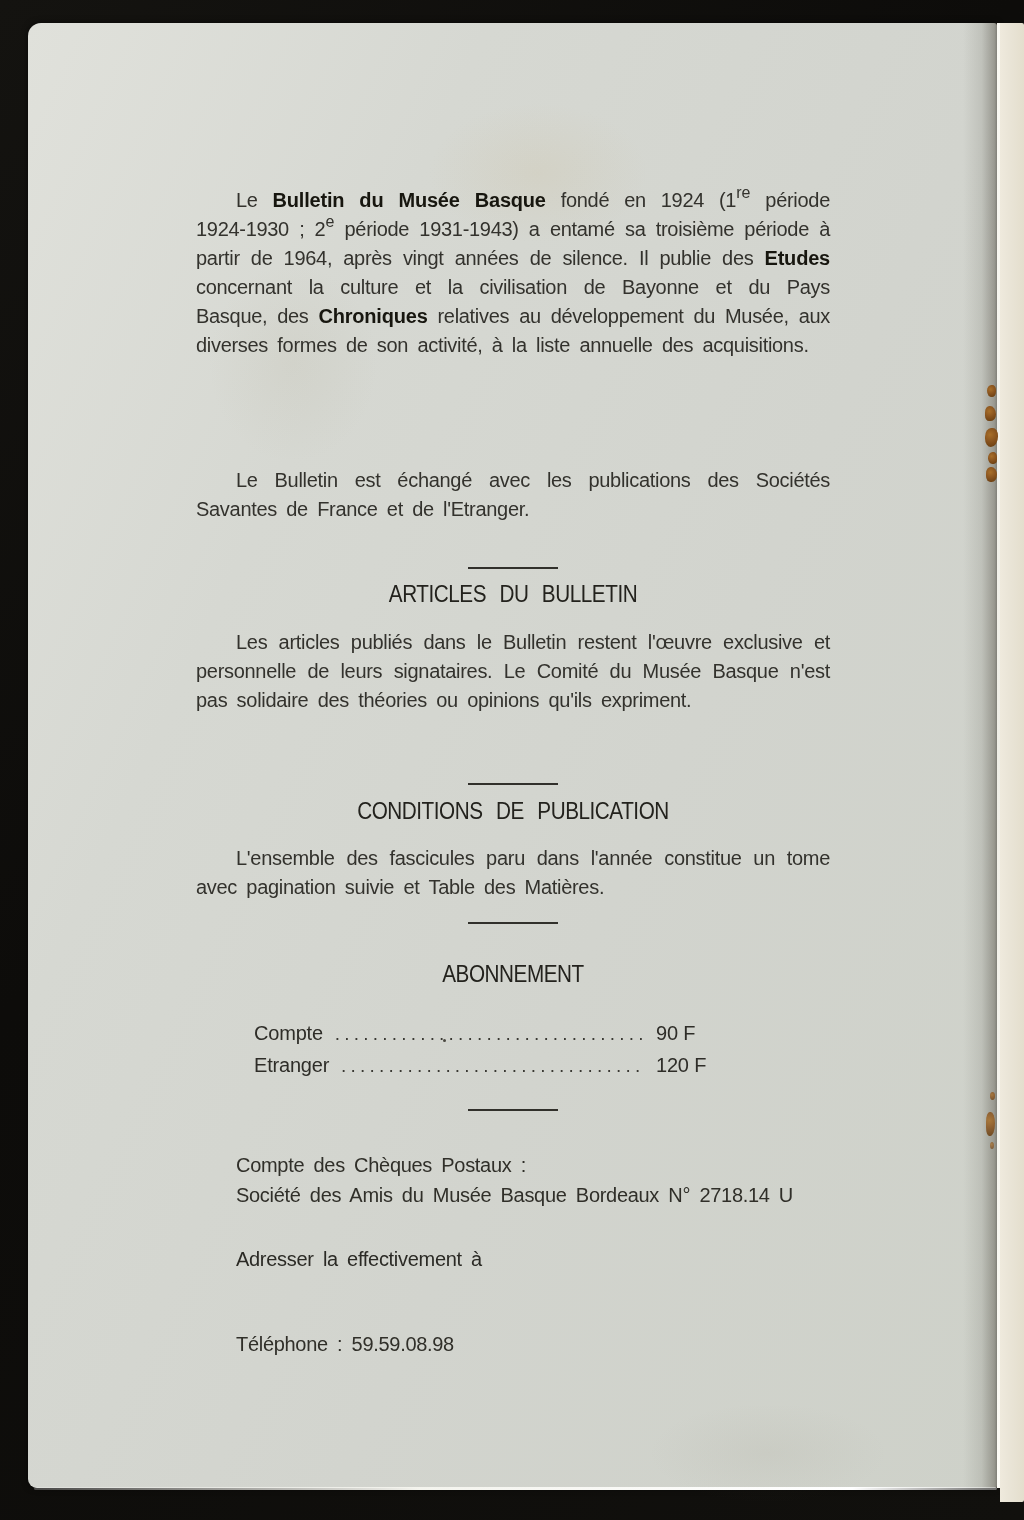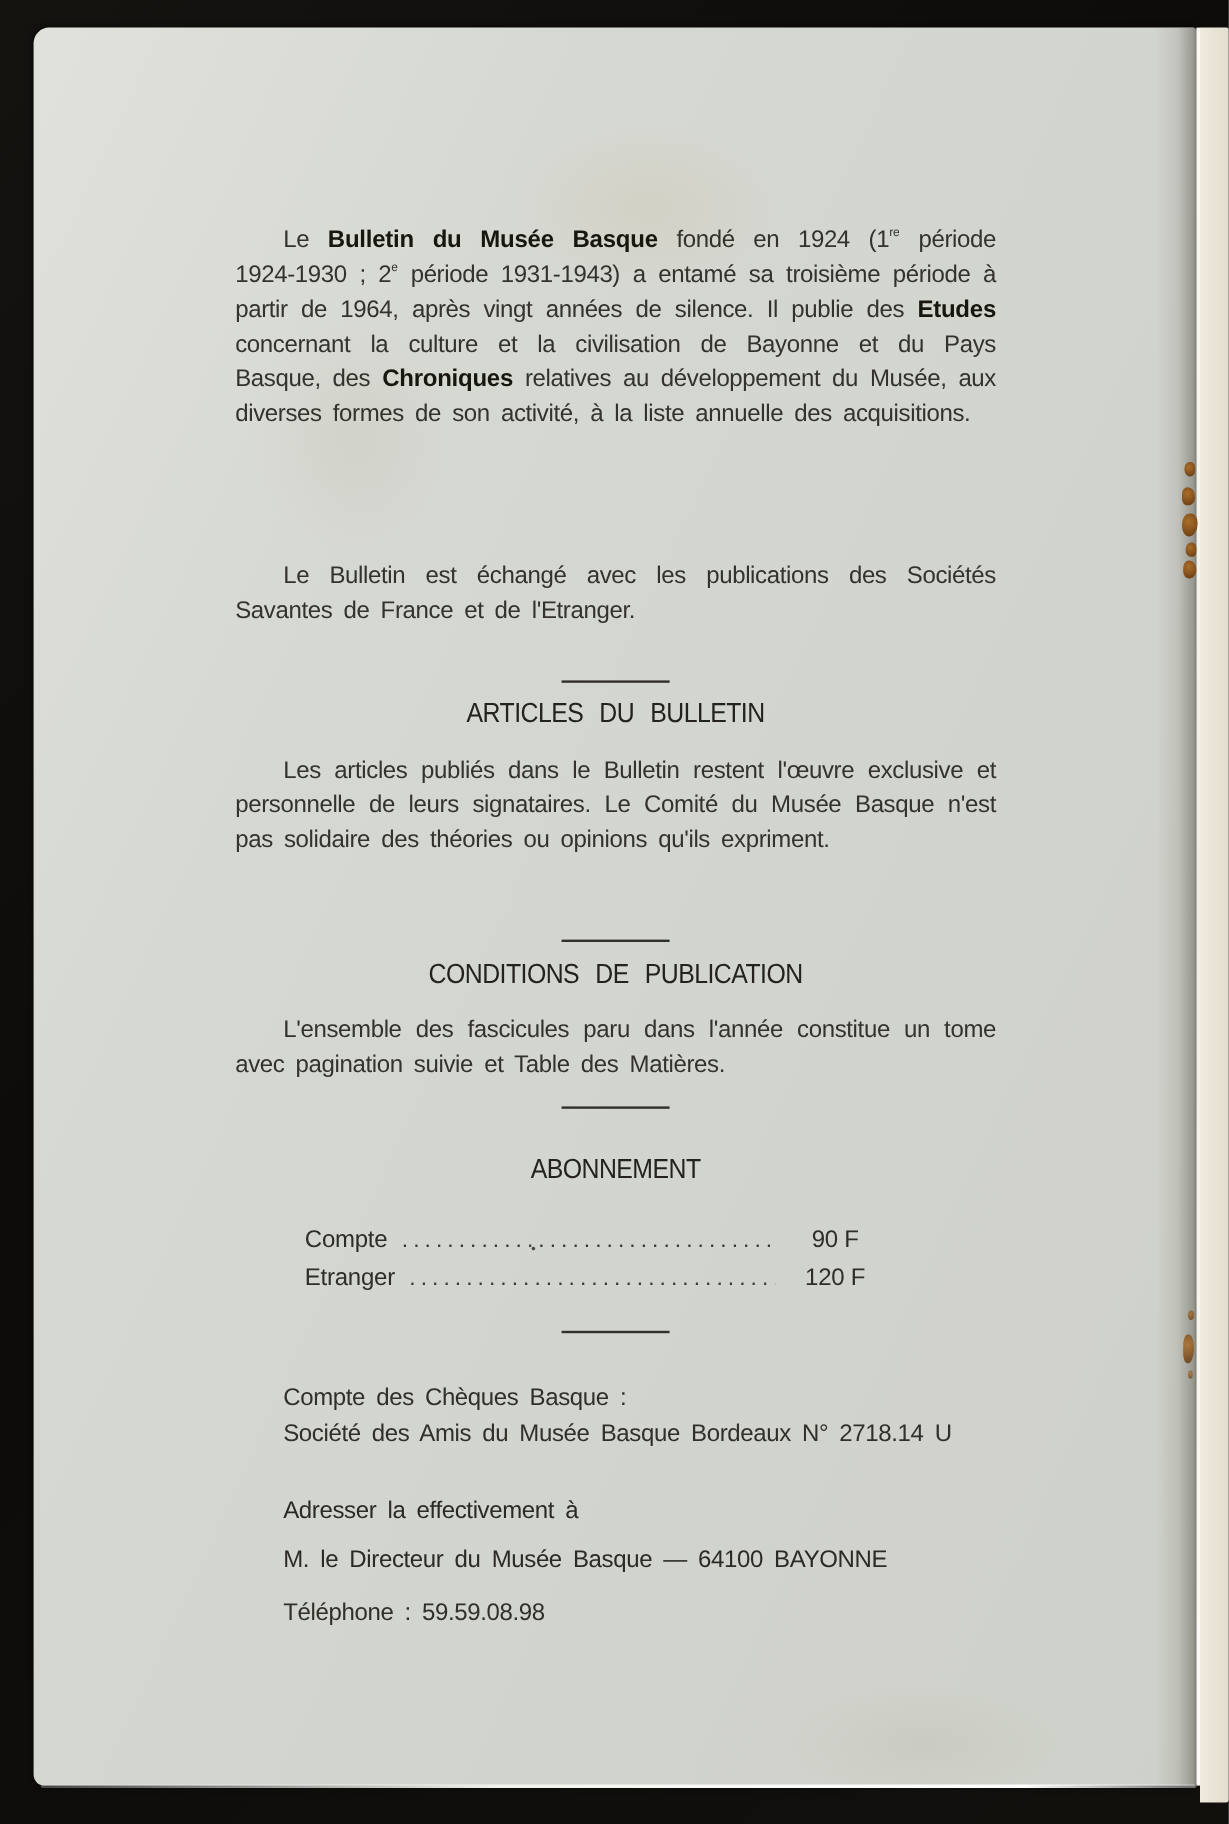--- a/index.html
+++ b/index.html
@@ -52,21 +52,21 @@
   .b3{left:620px;top:1380px;width:240px;height:100px;background:radial-gradient(closest-side,rgba(130,122,100,0.07),rgba(130,122,100,0));}
   .speck{position:absolute;left:415px;top:1016px;width:3px;height:3px;background:#4a4840;border-radius:50%;}
   
   .col{position:absolute;left:168px;top:0;width:634px;height:100%;color:#33322d;}
   .col p{
     position:absolute;margin:0;width:634px;
     font-size:20px;line-height:29px;letter-spacing:-0.3px;word-spacing:4px;
     text-align:justify;text-indent:40px;
   }
   .b{font-weight:700;color:#17160f;letter-spacing:-0.2px;margin-top:30px;}
-  sup{font-size:10px;line-height:0;position:relative;top:-1px;letter-spacing:0;}
+  sup{font-size:16px;line-height:0;position:relative;top:-1px;letter-spacing:0;}
   .p1{top:163px;}
   .p2{top:357px;}
   .p3{top:443px;}
   .p4{top:605px;}
   .p5{top:821px;}
   .rule{
     position:absolute;left:50%;transform:translateX(-50%);
     width:90px;height:0;border-top:2px solid #31302b;
   }
   .r1{top:544px;} .r2{top:760px;} .r3{top:899px;} .r4{top:1086px;}
@@ -76,21 +76,21 @@
     transform:scaleX(0.9);
   }
   .h1{top:558px;} .h2{top:775px;} .h3{top:938px;}
   
   .sub-row{
     position:absolute;left:58px;width:482px;display:flex;align-items:baseline;
     font-size:20px;letter-spacing:-0.2px;color:#2e2d28;
   }
   .row1{top:999px;} .row2{top:1031px;}
   .leader{flex:1;overflow:hidden;white-space:nowrap;letter-spacing:4.2px;margin:0 10px 0 12px;font-size:19px;color:#3a3933;}
-  .price{min-width:80px;text-align:center;}
+  .price{min-width:80px;text-align:left;}
   
   .cline{position:absolute;width:634px;margin:0;text-align:center;color:#302f29;letter-spacing:-0.2px;}
   .pay1{top:1128px;font-size:18px;word-spacing:6px;}
   .pay2{top:1158px;font-size:19px;word-spacing:7px;}
   .adr1{top:1222px;font-size:21px;word-spacing:6px;color:#2b2a25;}
   .adr2{top:1263px;font-size:22px;word-spacing:7px;color:#2b2a25;}
   .tel{top:1307px;font-size:18px;word-spacing:8px;}
 </style>
 </head>
 <body>
@@ -126,25 +126,24 @@
       <span class="price">90 F</span>
     </div>
     <div class="sub-row row2">
       <span>Etranger</span>
       <span class="leader">............................................................</span>
       <span class="price">120 F</span>
     </div>
 
     <div class="rule r4"></div>
 
-    <p class="cline pay1">Compte des Chèques Basque :</p>
+    <p class="cline pay1">Compte des Chèques Postaux :</p>
     <p class="cline pay2">Société des Amis du Musée Basque Bordeaux N° 2718.14 U</p>
 
     <p class="cline adr1">Adresser la effectivement à</p>
-    <p class="cline adr2">M. le Directeur du Musée Basque — 64100 BAYONNE</p>
     <p class="cline tel">Téléphone : 59.59.08.98</p>
 
   </div>
 
   <div class="fold-shade"></div>
   <div class="fold-light"></div>
 </div>
 
 <div class="page2"></div>
 

